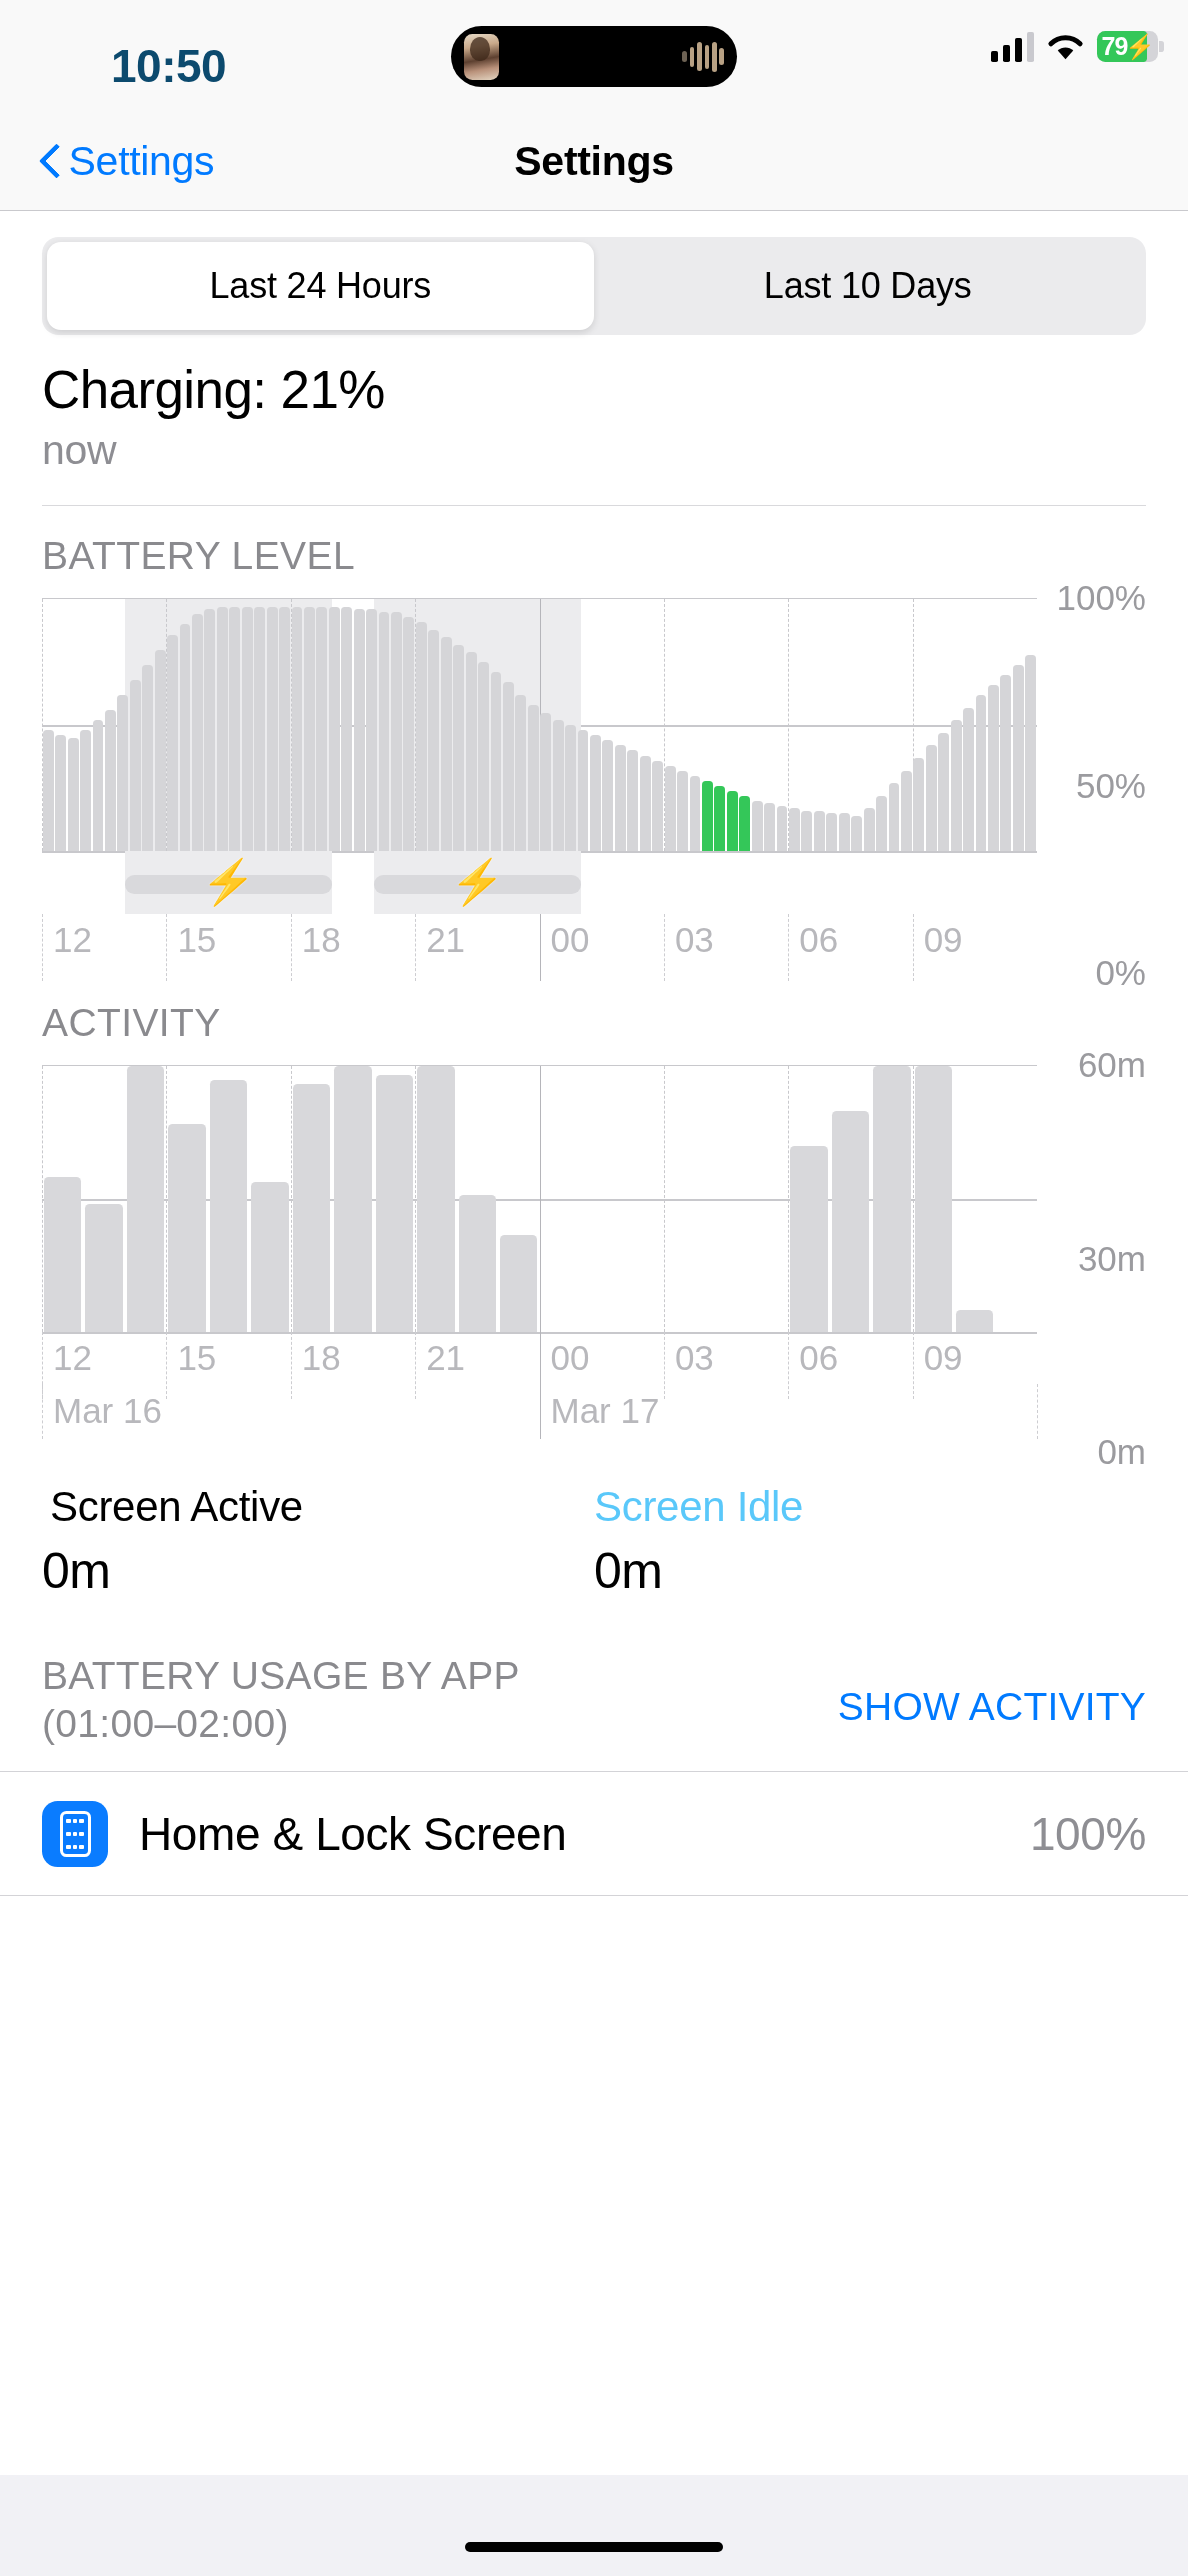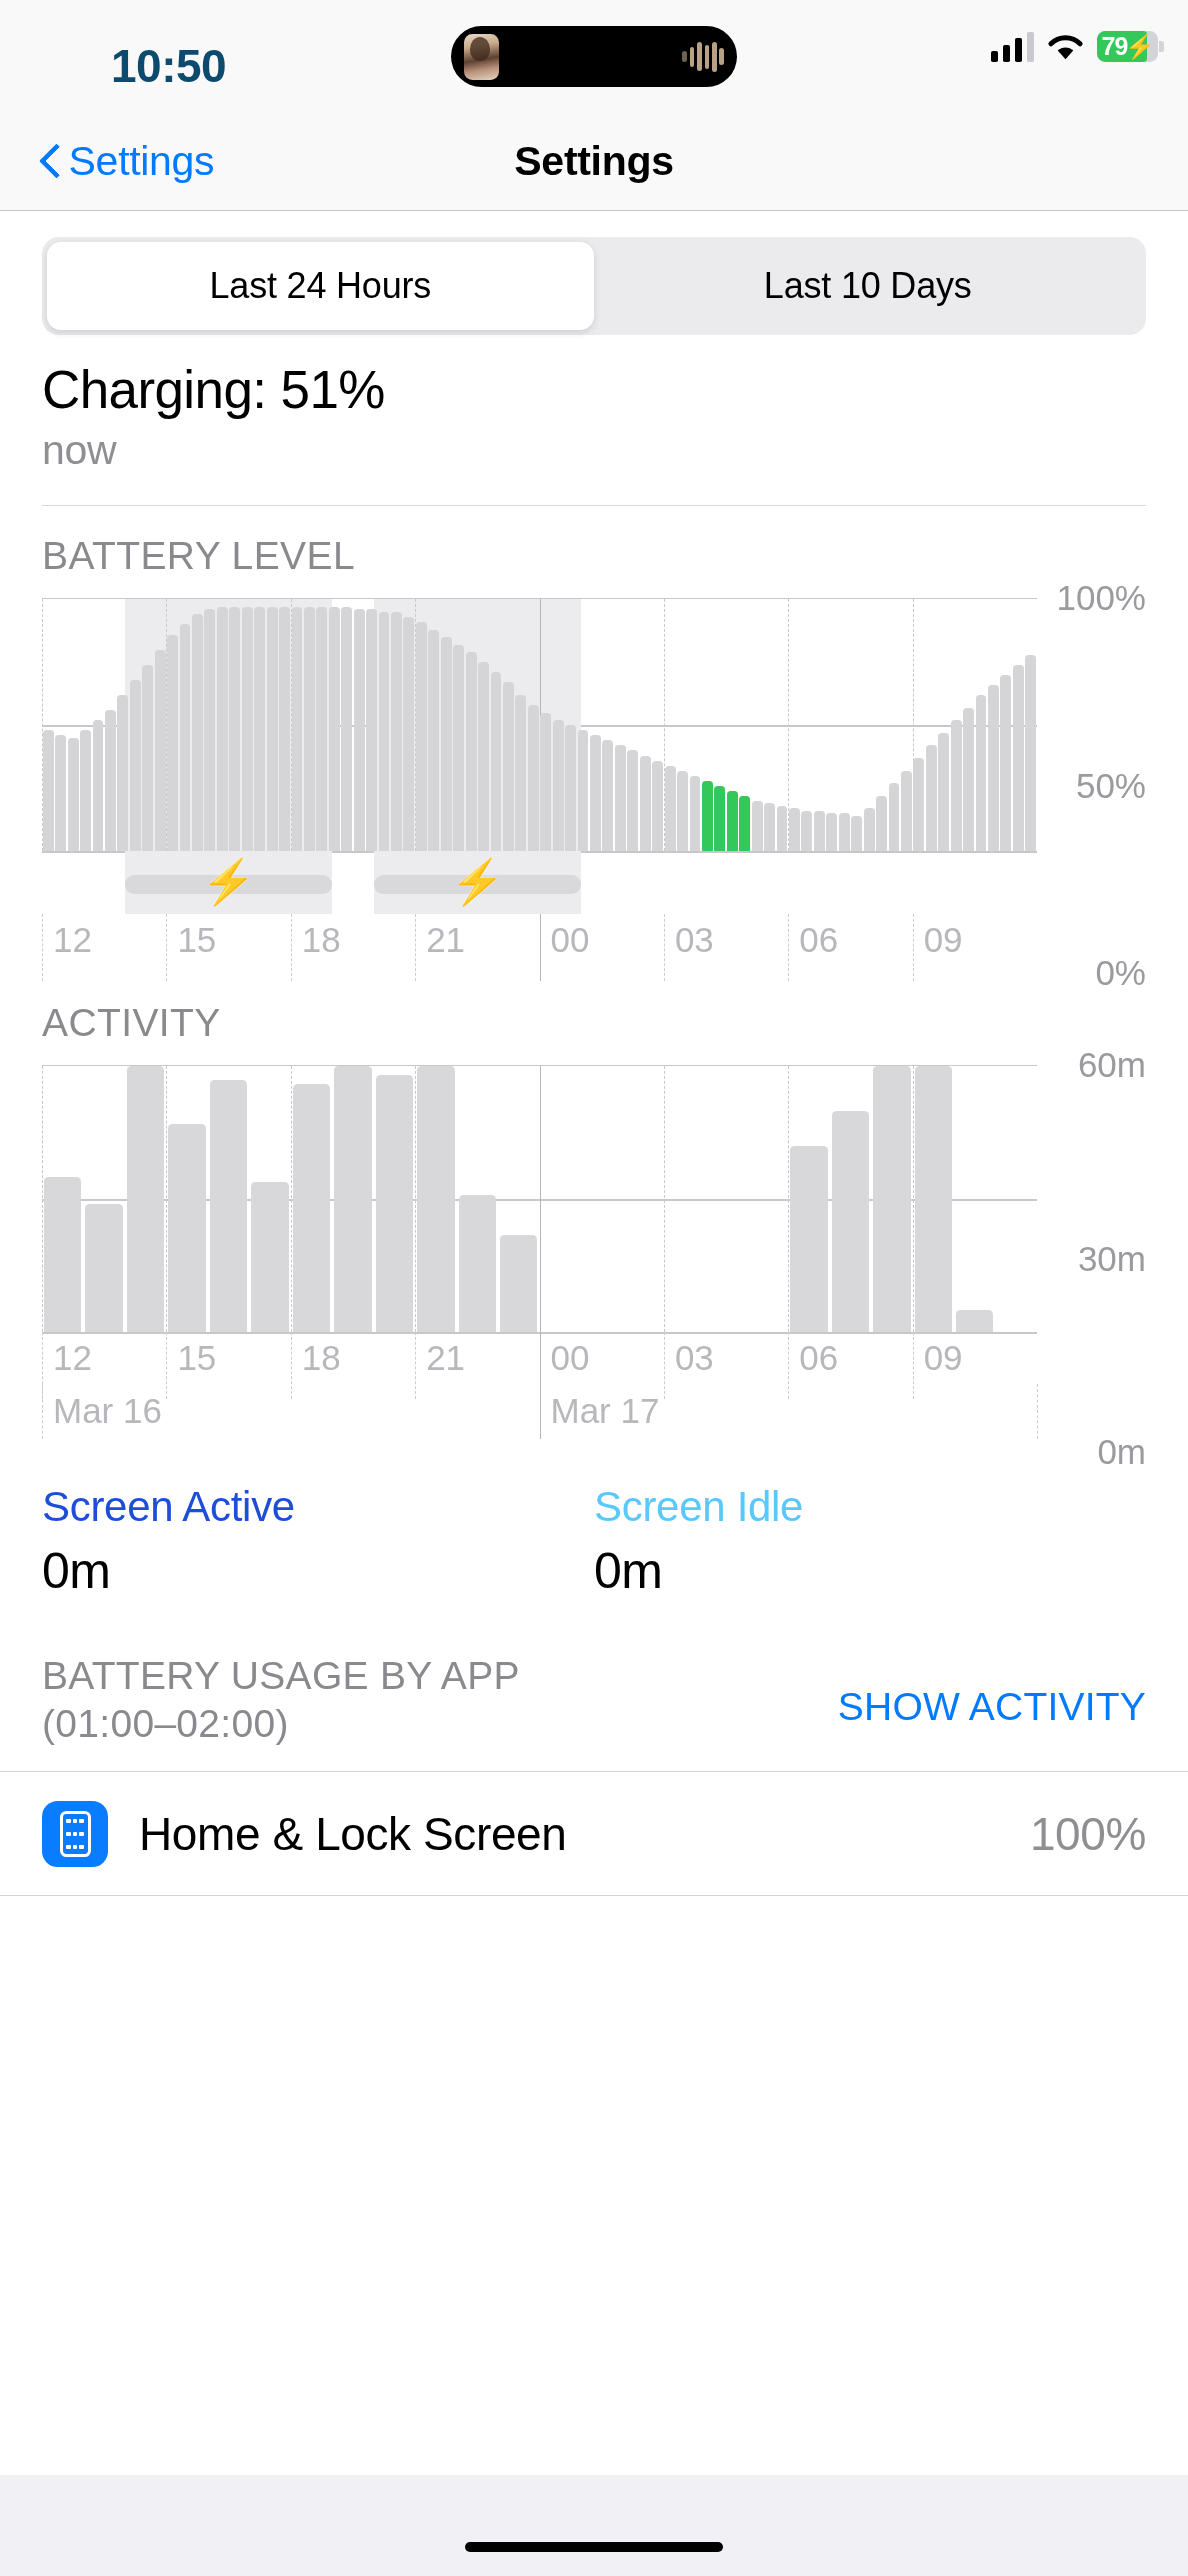--- a/index.html
+++ b/index.html
@@ -170,21 +170,21 @@
     position:absolute; top:5.5px; font-size:35px; color:#b8b8bc; padding-left:11px;
   }
   .dateaxis{ position:relative; height:61px; margin-right:109px; }
   .dtick{ position:absolute; top:-7.4px; bottom:13px; border-left:1.8px dashed #cdcdd1; }
   .dtick.solid{ border-left:1.4px solid #b5b5ba; }
   .dlab{ position:absolute; top:0; font-size:35px; color:#b8b8bc; padding-left:11px; }
 
   .screen-row{ display:flex; padding:31px 42px 0 42px; }
   .screen-col{ width:50%; }
   .screen-name{ font-size:42px; letter-spacing:-0.3px; }
-  .screen-name.active{ color:#1d4ed8; }
+  .screen-name.active{ color:#000000;margin-left:8px; }
   .screen-name.idle{ color:#5ac8fa; }
   .screen-val{ font-size:50px; color:#000; margin-top:11px; letter-spacing:-0.5px; }
 
   .usage-head{
     display:flex; align-items:flex-start; justify-content:space-between;
     padding:52px 42px 24px 42px; gap:18.4px;
   }
   .usage-title{
     font-size:39px; color:#8a8a8e; letter-spacing:0.3px; line-height:1.22;
     max-width:516px;
@@ -272,21 +272,21 @@
 </div>
 
 <div class="content">
 
   <div class="segmented">
     <div class="seg active">Last 24 Hours</div>
     <div class="seg">Last 10 Days</div>
   </div>
 
   <div class="charge-block">
-    <div class="charge-title">Charging: 51%</div>
+    <div class="charge-title">Charging: 21%</div>
     <div class="charge-sub">now</div>
   </div>
 
   <div class="hr"></div>
 
   <div class="section-label">BATTERY LEVEL</div>
   <div class="chart-wrap">
     <div class="plot" id="bl-plot">
 
     <div class="gridline" style="top: 50%;"></div>

